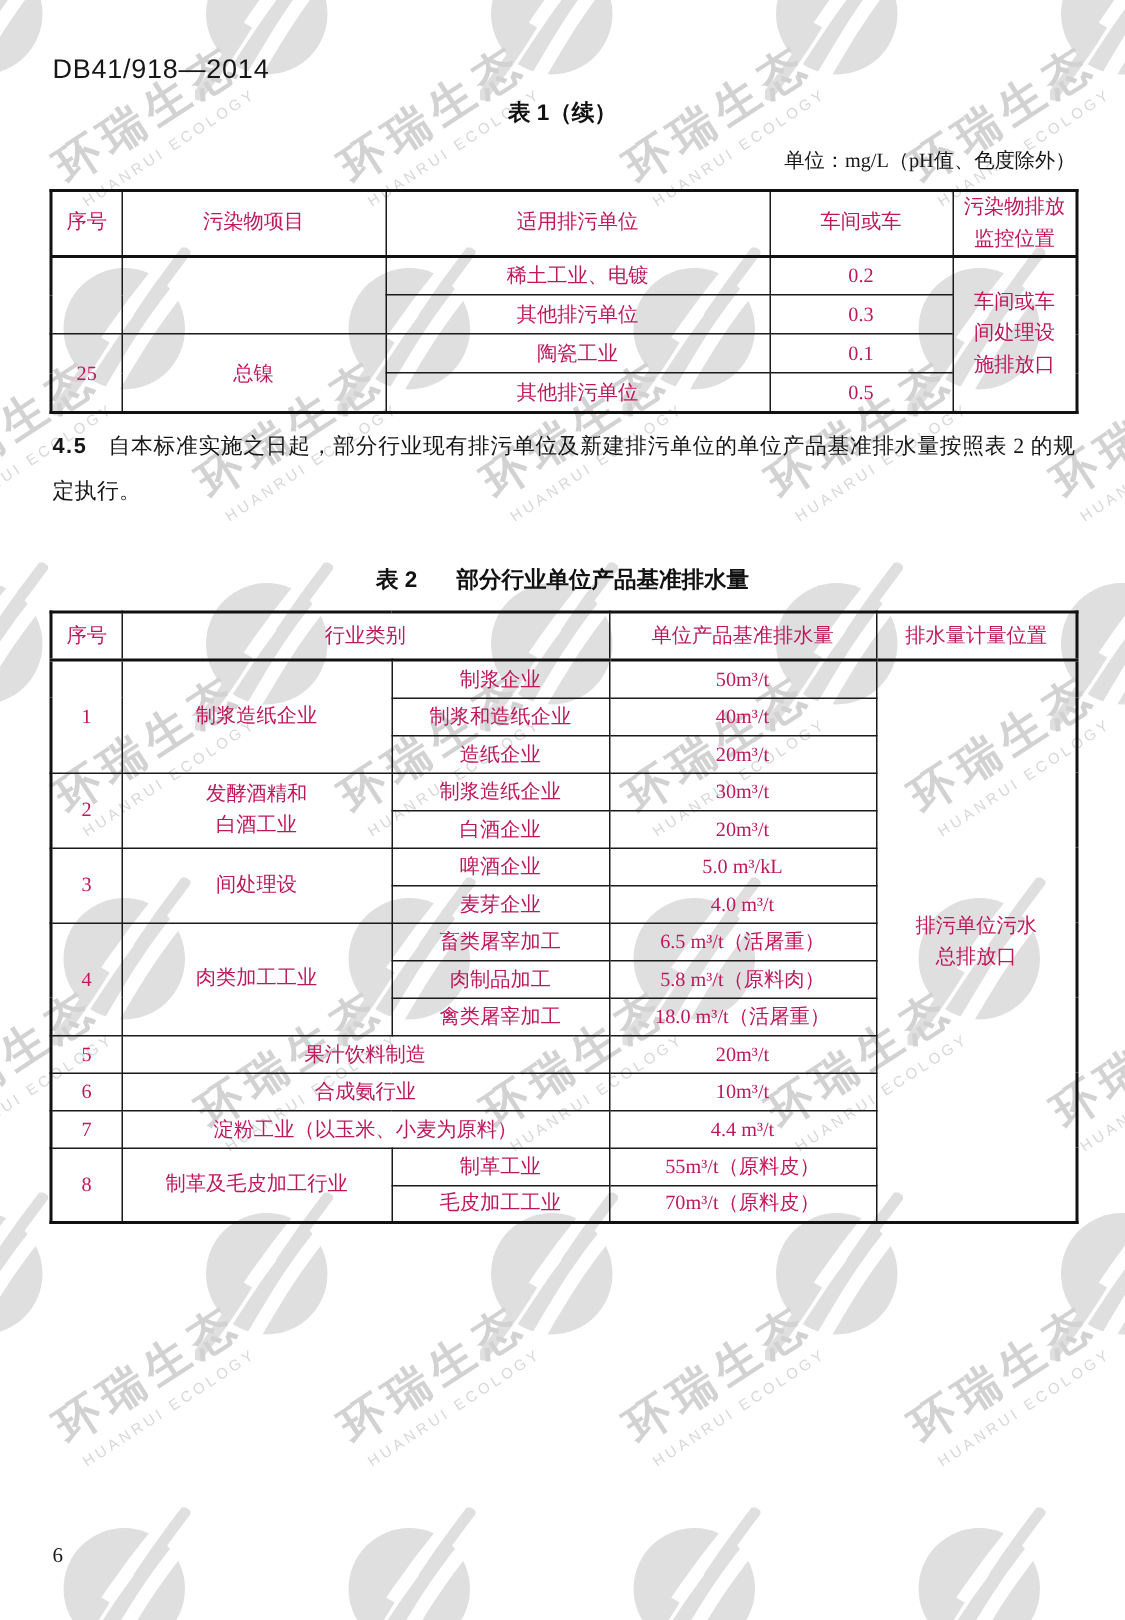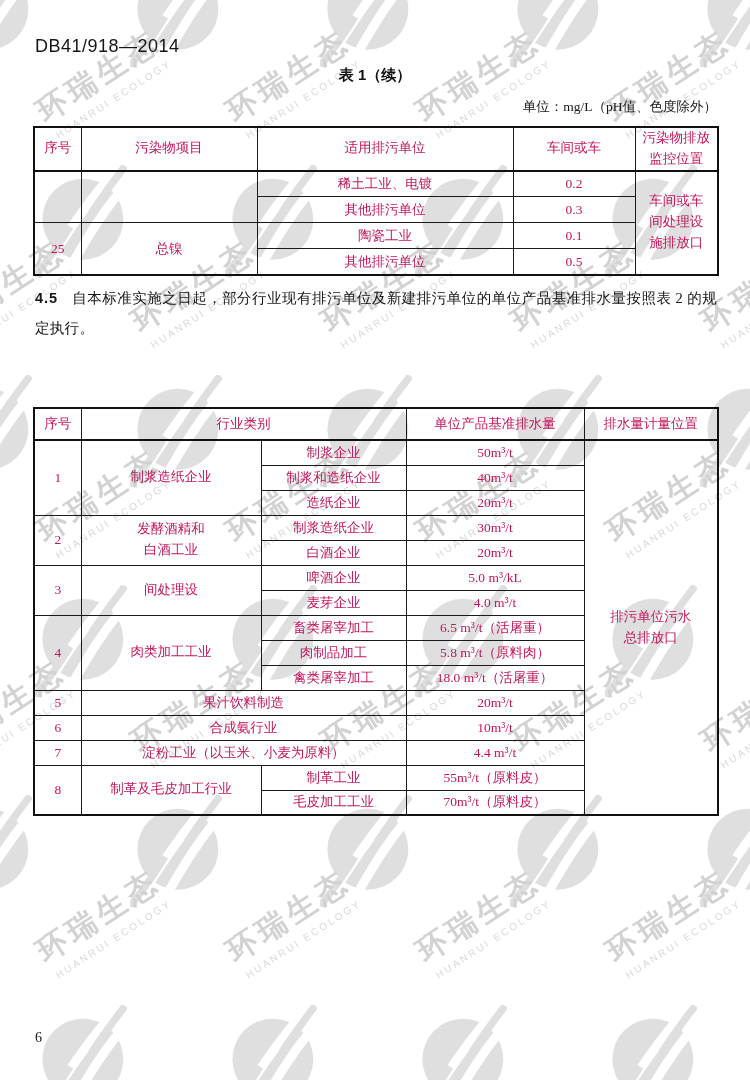--- a/index.html
+++ b/index.html
@@ -413,20 +413,21 @@
         <tr>
           <td>其他排污单位</td>
           <td>0.5</td>
         </tr>
       </tbody>
     </table>
 
     <p class="para p45"><span class="num">4.5</span><span>自本标准实施之日起，部分行业现有排污单位及新建排污单位的单位产品基准排水量按照表 2 的规定执行。</span></p>
 
 
+    <div class="t-title t2-title"><span>表 2</span><span class="gap">部分行业单位产品基准排水量</span></div>
 
     <table class="t2">
       <colgroup>
           <col style="width:47px">
           <col style="width:180px">
           <col style="width:145px">
           <col style="width:178px">
           <col style="width:134px">
         </colgroup>
       <thead>

